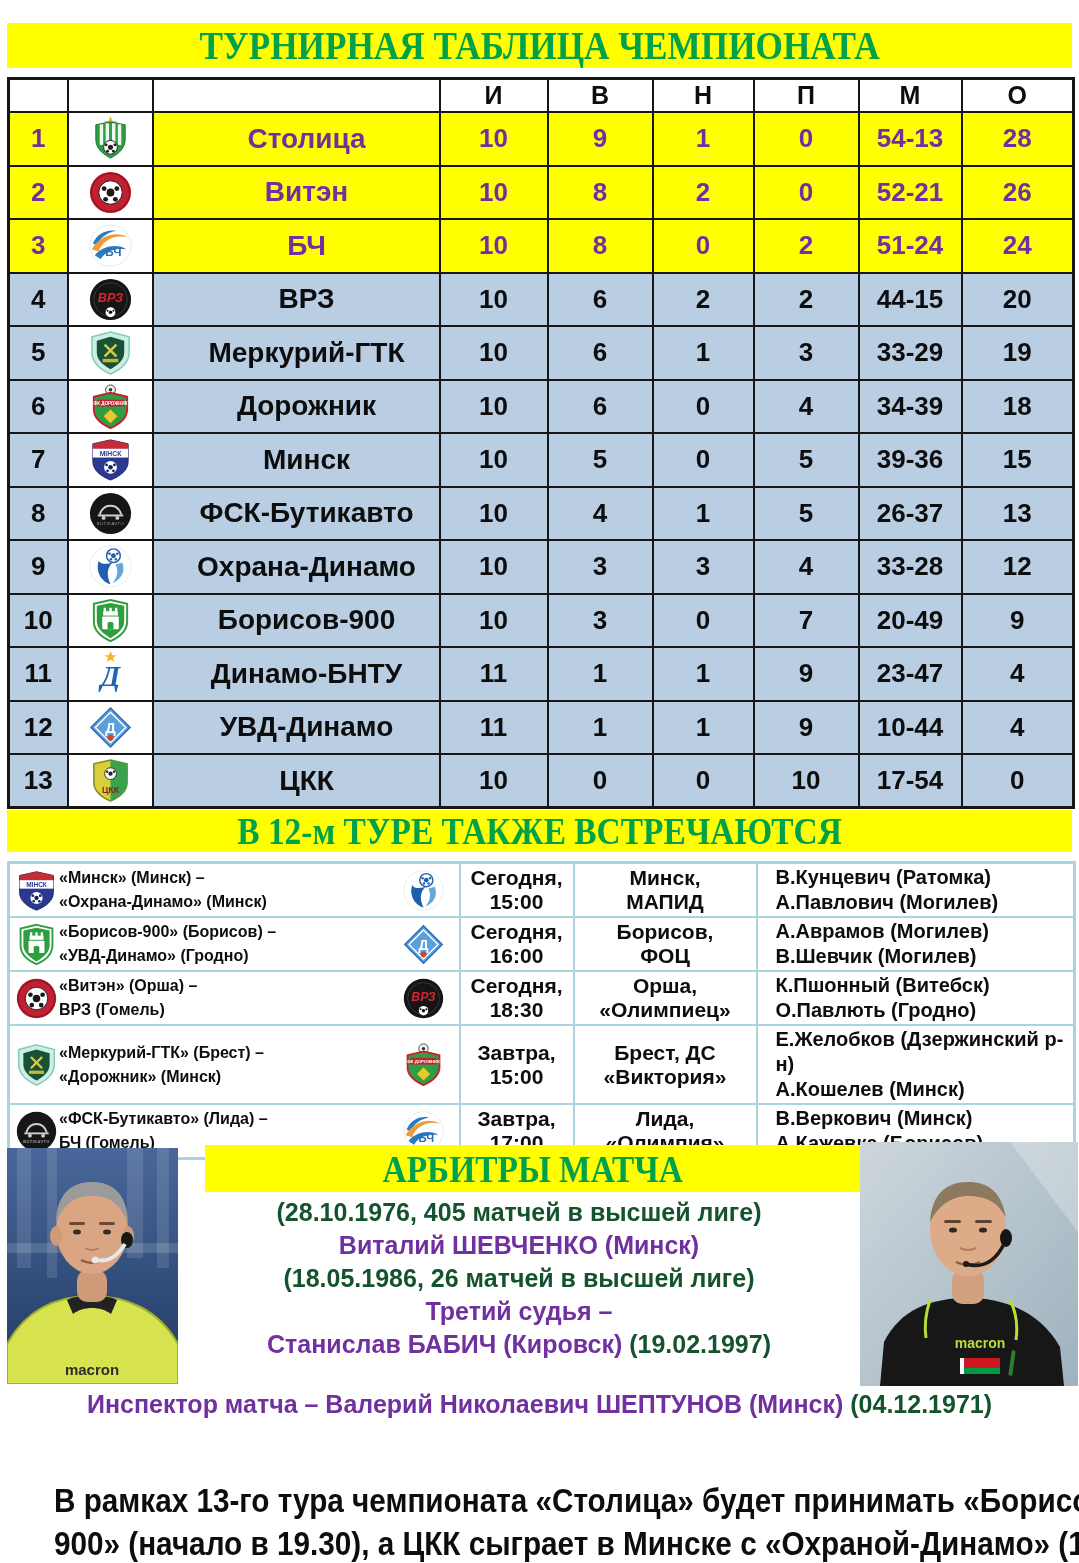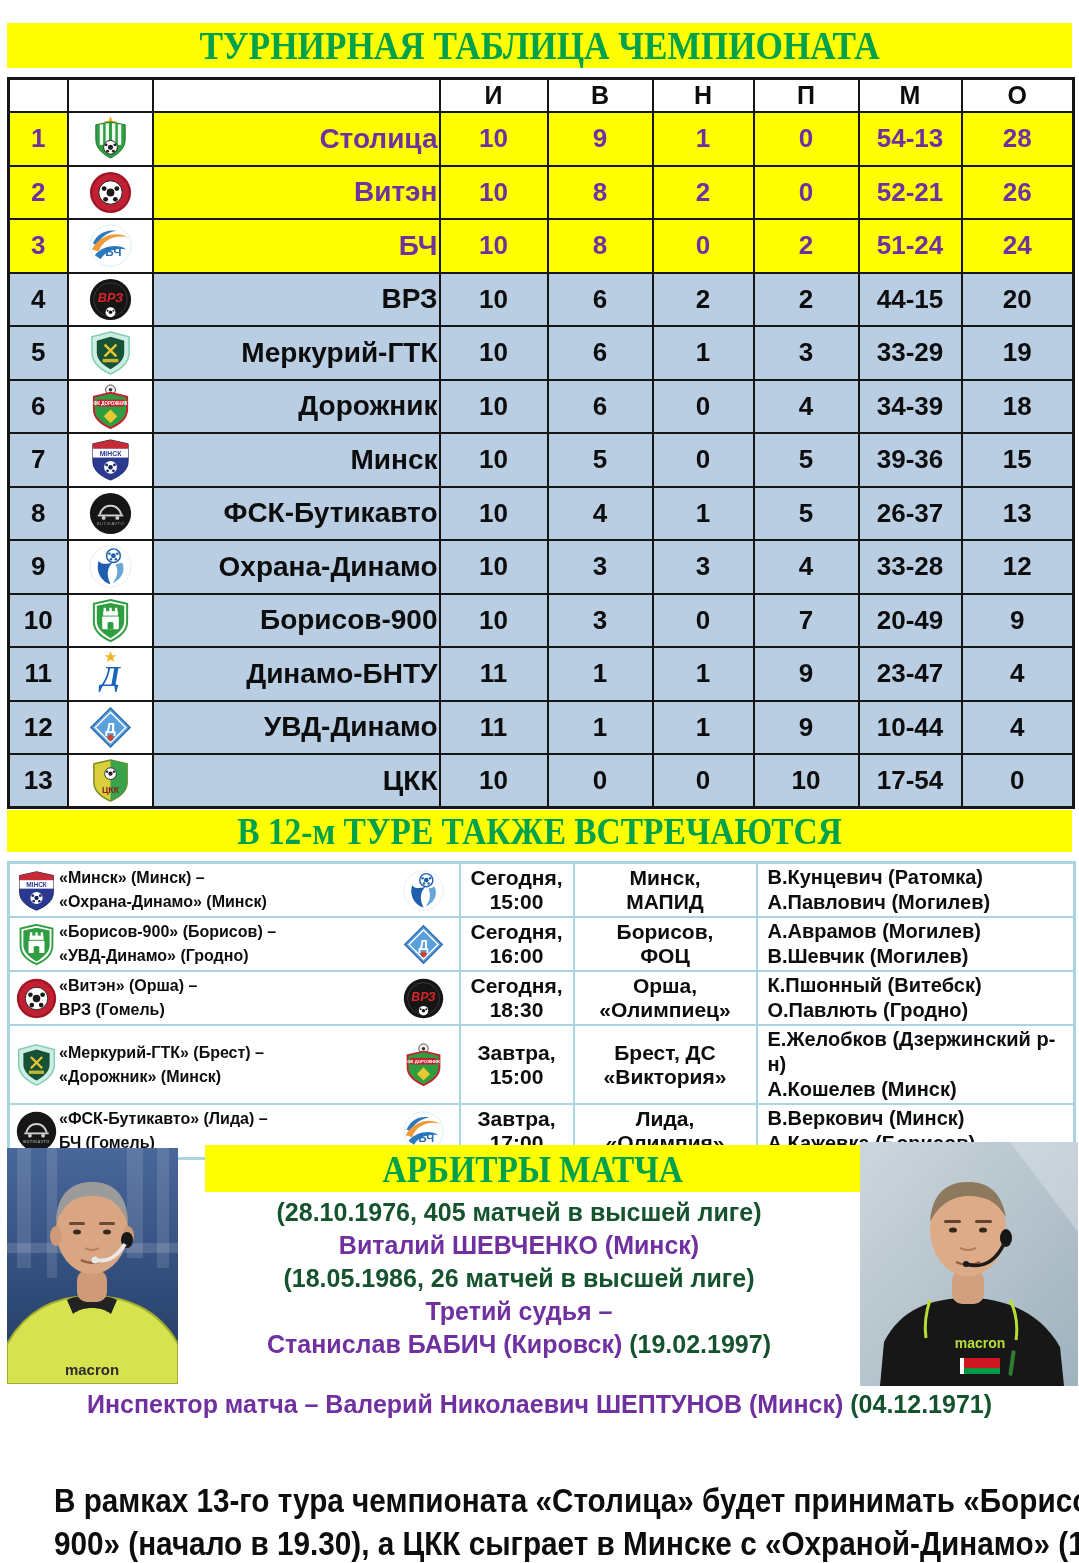--- a/index.html
+++ b/index.html
@@ -10,35 +10,35 @@
   .band-text{color:#00a14b;font-family:"Liberation Serif",serif;font-weight:bold;white-space:nowrap;
              transform:scaleX(0.88);transform-origin:50% 50%;}
   
   .standings{position:absolute;left:7px;top:77px;border-collapse:collapse;table-layout:fixed;
              width:1065px;border:3px solid #161616;}
   .standings td,.standings th{border:2px solid #161616;overflow:hidden;}
   .standings th{background:#fff;color:#0d0d0d;font-size:25px;font-weight:bold;text-align:center;height:27px;}
   .standings .corner{background:#fff;}
   .standings tr.data-row{height:53.5px;}
   .rank,.st{text-align:center;font-size:26px;font-weight:bold;}
-  .team{text-align:right;padding-left:22px;font-size:28px;font-weight:bold;}
+  .team{text-align:center;padding-left:22px;font-size:28px;font-weight:bold;}
   tr.hl .rank,tr.hl .team,tr.hl .st{background:#ffff00;color:#7030a0;}
   tr.nm .rank,tr.nm .team,tr.nm .st{background:#b9cde3;color:#0d0d0d;}
   .logo-cell{background:#fff;text-align:center;vertical-align:middle;}
   .logo{width:47px;height:47px;vertical-align:middle;}
   
   .fixtures{position:absolute;left:7px;top:861px;border-collapse:collapse;table-layout:fixed;
             width:1066px;border:3px solid #a9d5e0;}
   .fixtures td{border:2px solid #a9d5e0;background:#fff;height:50px;vertical-align:middle;
                color:#0d0d0d;font-weight:bold;}
   .match-inner{display:flex;align-items:center;height:100%;padding:0 12px 0 3px;}
   .flogo{width:45px;height:45px;flex:0 0 auto;}
   .match-teams{flex:1;text-align:left;font-size:16px;line-height:24px;}
   .time-cell,.venue-cell{text-align:center;font-size:21px;line-height:24px;}
-  .refs-cell{text-align:left;padding-left:10px;font-size:20px;line-height:25px;margin-top:20px;}
+  .refs-cell{text-align:left;padding-left:18px;font-size:20px;line-height:25px;margin-top:20px;}
   
   .photo{position:absolute;display:block;}
   .ref-lines{position:absolute;left:178px;top:1196px;width:682px;text-align:center;}
   .ref-line{line-height:33px;font-size:25px;font-weight:bold;white-space:nowrap;}
   .purple{color:#7030a0;}
   .black{color:#14532d;}
   .inspector{position:absolute;left:0;top:1390px;width:1079px;text-align:center;
              font-size:25px;font-weight:bold;white-space:nowrap;}
   
   .footer{position:absolute;left:0;top:1479px;width:1079px;text-align:center;color:#0d0d0d;

